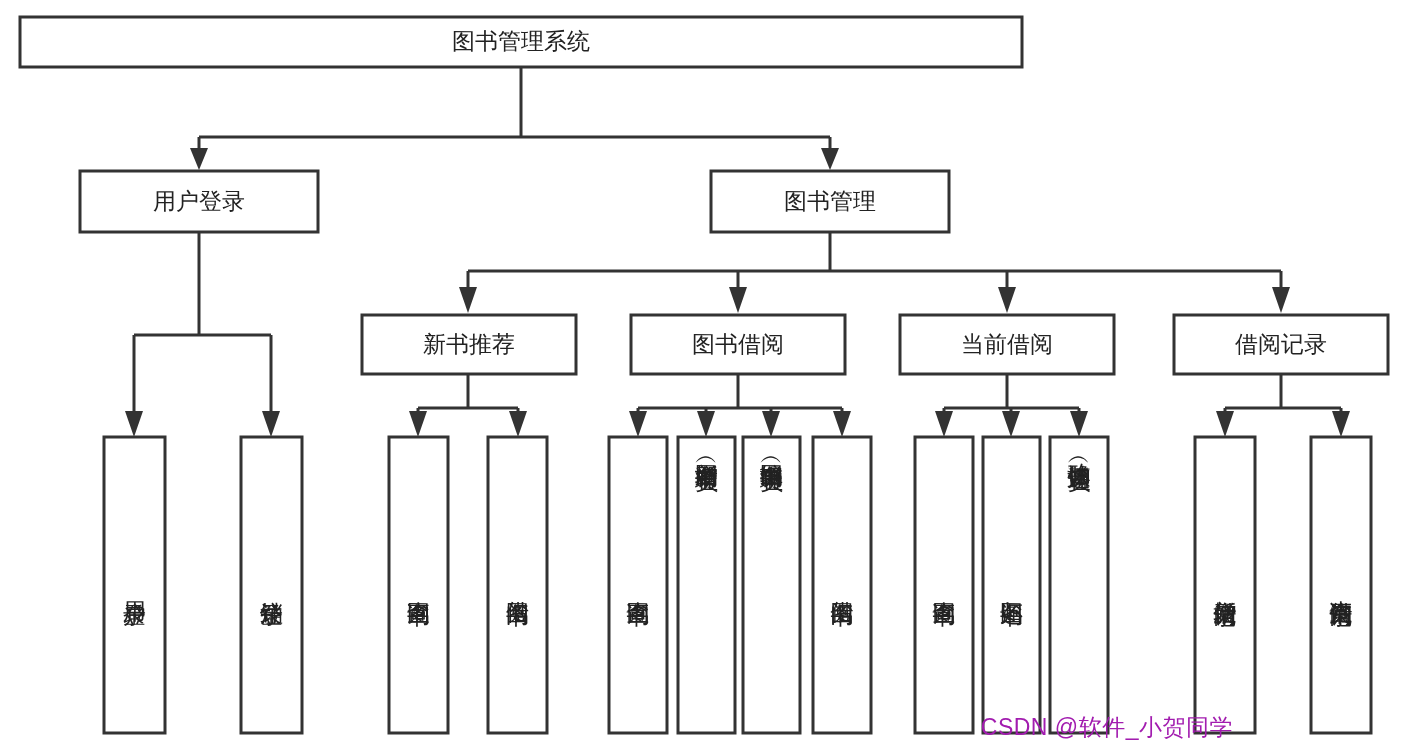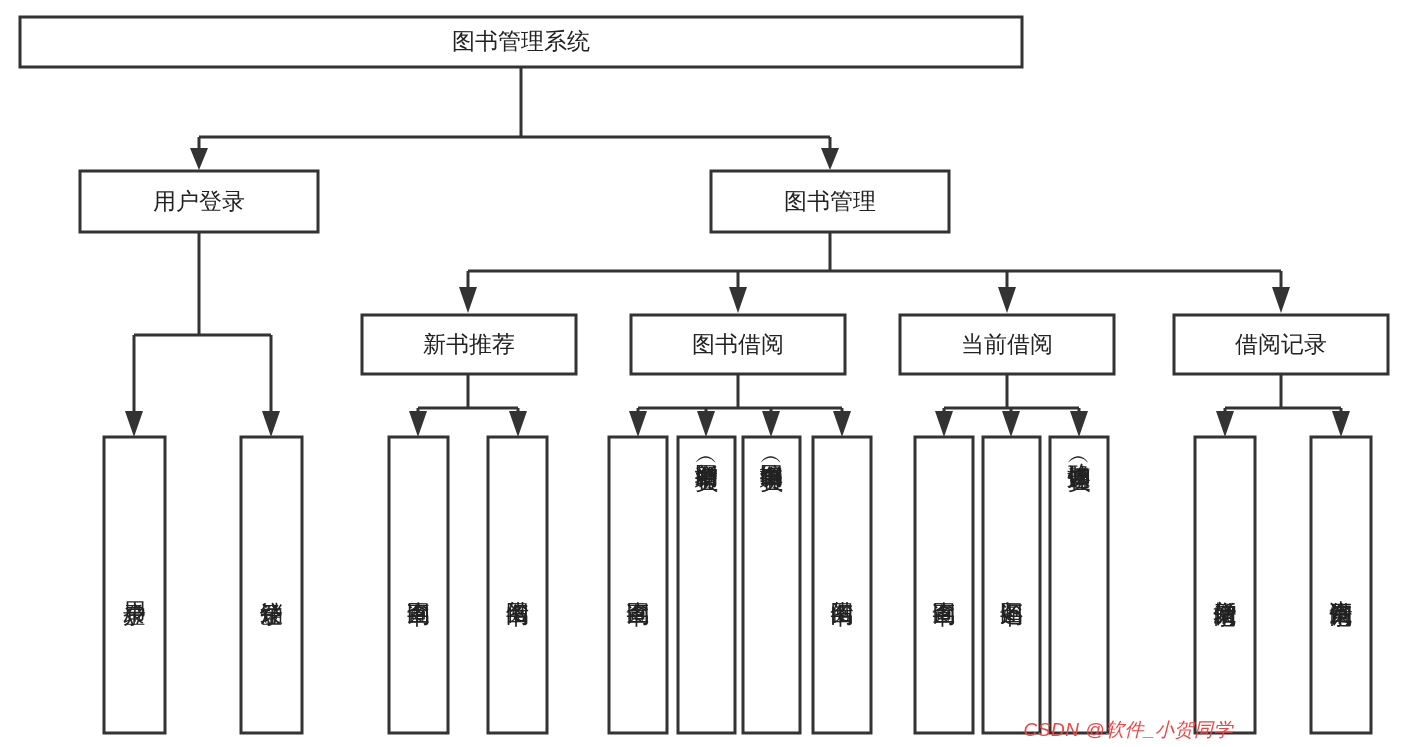--- a/index.html
+++ b/index.html
@@ -66,25 +66,24 @@
     justify-content: center;
     text-align: center;
     white-space: nowrap;
     pointer-events: none;
   }
   .watermark {
     position: absolute;
     right: 8px;
     bottom: 4px;
     font-family: "Liberation Sans", "DejaVu Sans", sans-serif;
-    font-size: 19px;
-    color: #ef4444;
+    font-size: 23px;
+    color: #a21caf;
     letter-spacing: 0.5px;
     white-space: nowrap;
-    font-style: italic;
   }
 </style>
 </head>
 <body>
 
 <div id="diagram-root">
 
   <svg id="flow-svg" viewBox="0 0 1405 747">
 
     <g>

